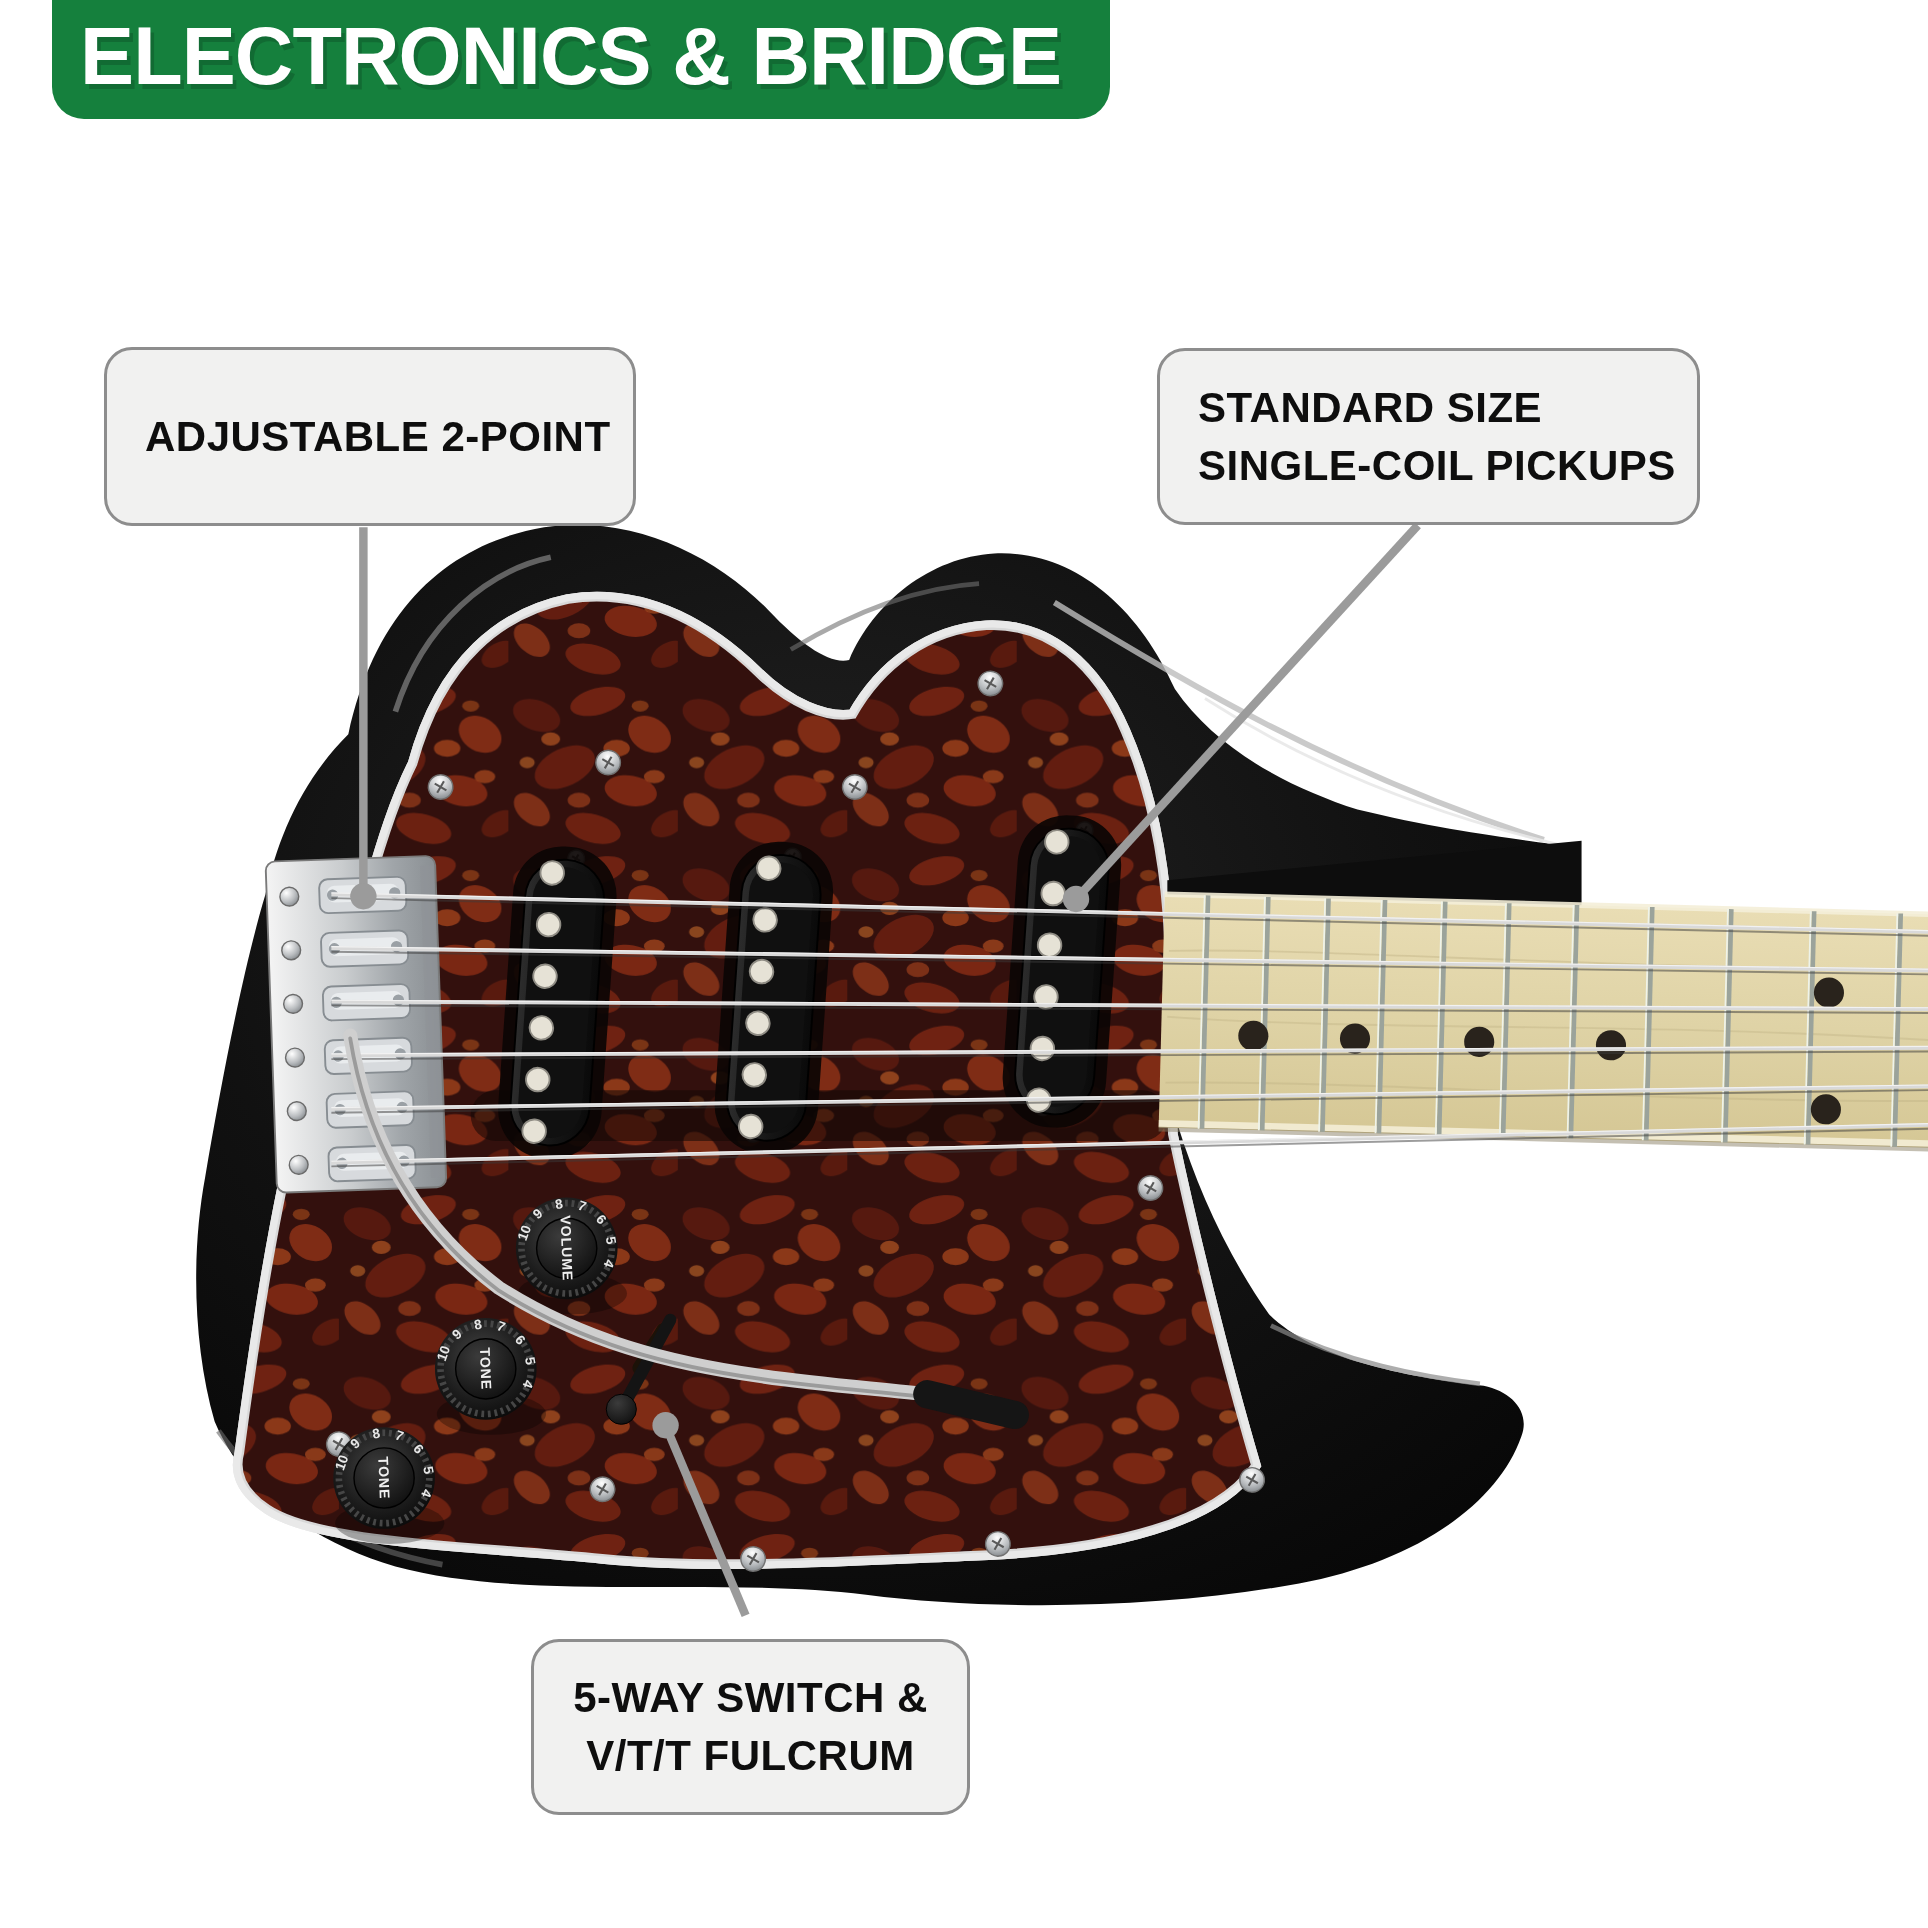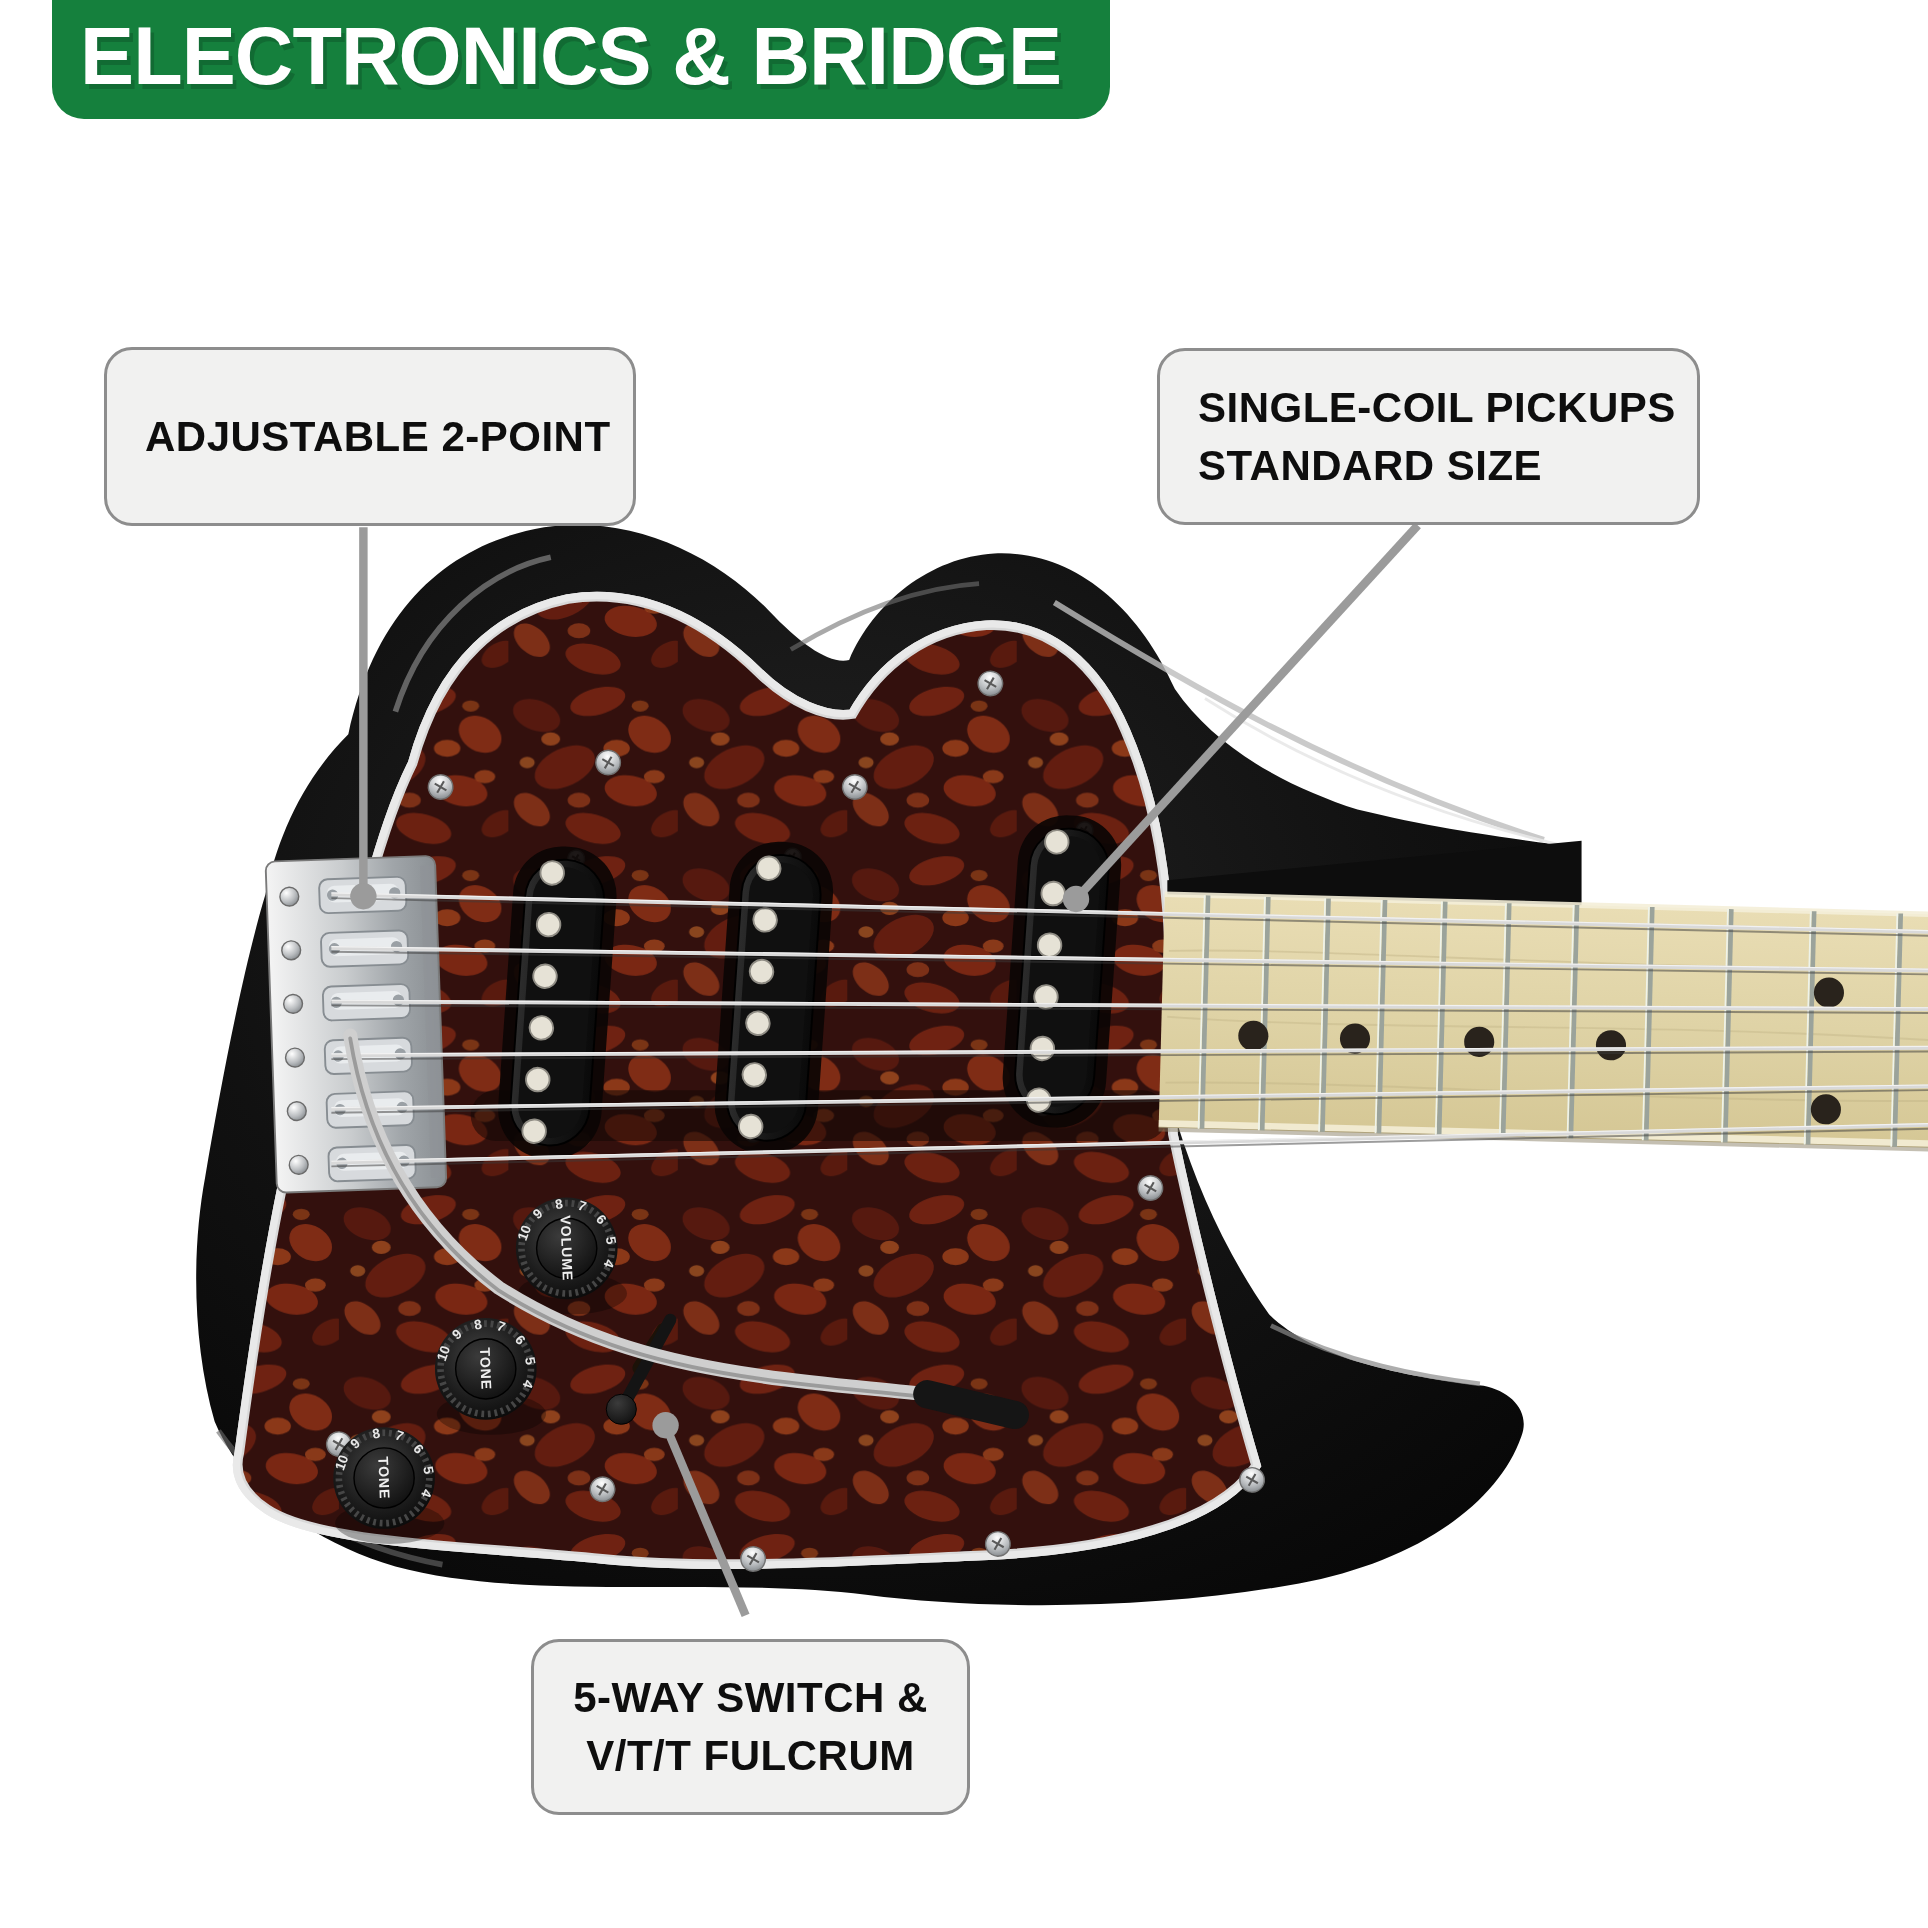--- a/index.html
+++ b/index.html
@@ -440,22 +440,22 @@
 </svg>
 
 <div class="header-banner">
   <span class="title">ELECTRONICS &amp; BRIDGE</span>
 </div>
 
 <div class="callout left-align" id="callout-bridge">
   <span>ADJUSTABLE 2-POINT</span>
 </div>
 <div class="callout left-align" id="callout-pickups">
+  <span>STANDARD SIZE</span>
   <span>SINGLE-COIL PICKUPS</span>
-  <span>STANDARD SIZE</span>
 </div>
 <div class="callout center-align" id="callout-controls">
   <span>5-WAY SWITCH &amp;</span>
   <span>V/T/T FULCRUM</span>
 </div>
 
 </div>
 
 
 </body></html>

